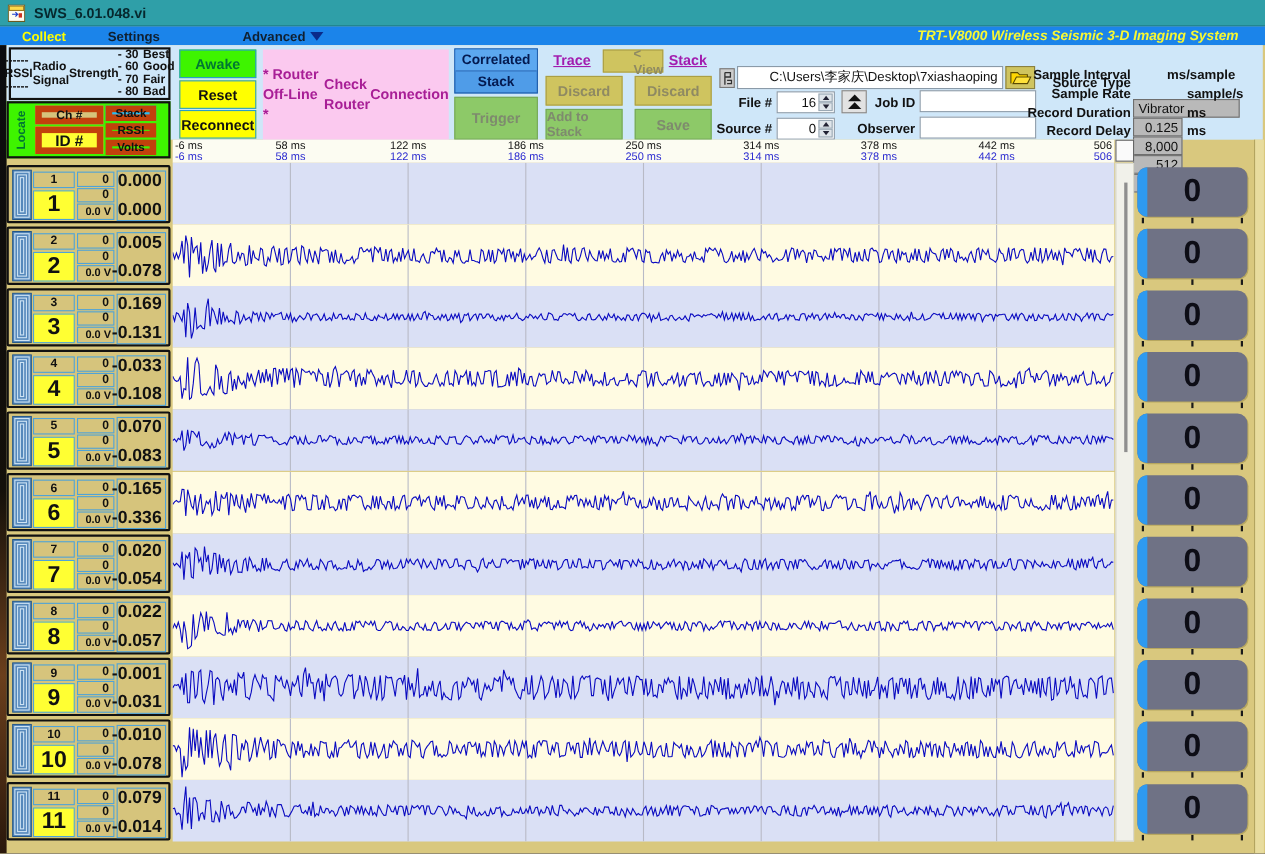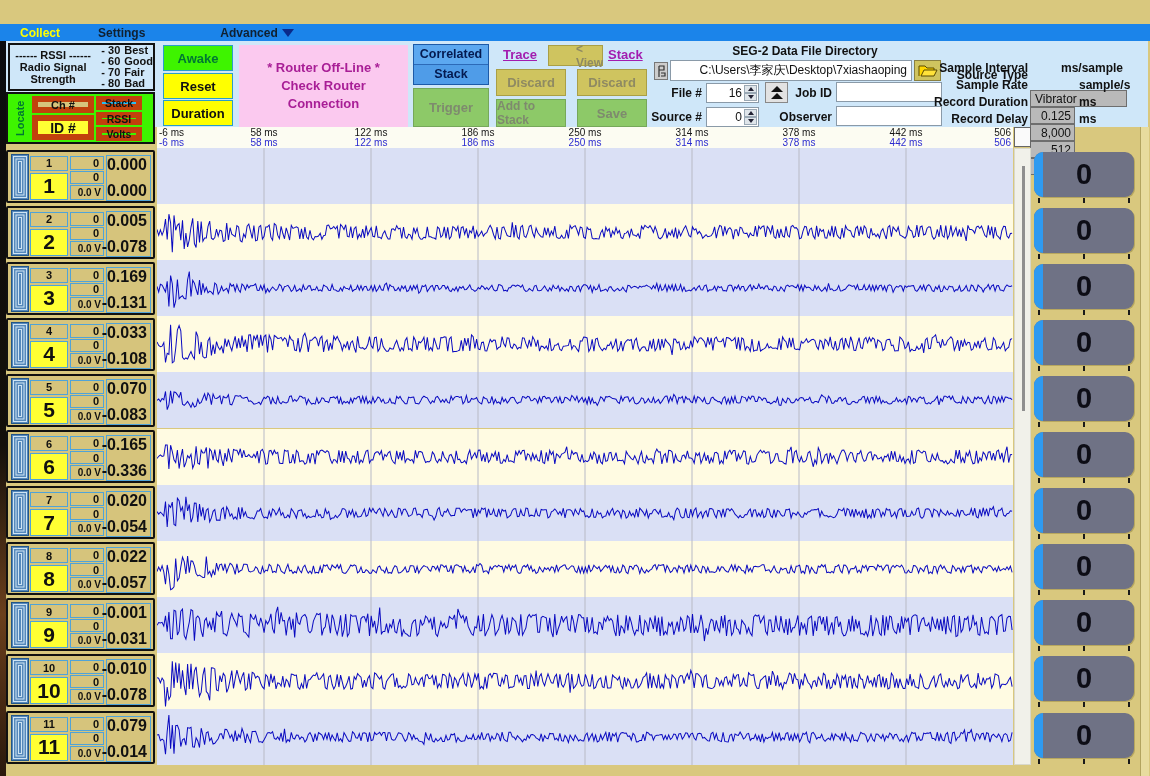--- a/index.html
+++ b/index.html
@@ -13,33 +13,33 @@
   .menubar{left:0;top:24px;width:1150px;height:17px;background:#1b84ea;display:flex;align-items:center;
            font-size:12px;font-weight:bold;color:#102030;}
   .menu-item{padding:0 10px;cursor:default;}
   .brand{position:absolute;right:24px;top:1px;color:#f8f832;font-style:italic;font-size:12.5px;font-weight:bold;}
   .tri-down{display:inline-block;width:0;height:0;border-left:6px solid transparent;border-right:6px solid transparent;
             border-top:8px solid #0a2a8a;margin-left:4px;vertical-align:middle;}
   
   .ctrl-strip{left:6px;top:41px;width:1142px;height:86px;background:#cfe7f9;}
   .panel-rssi{left:8px;top:43px;width:147px;height:48px;background:#cfe7f9;border:2px solid #111;
               display:flex;font-weight:bold;color:#111;}
-  .rssi-left{width:92px;display:flex;flex-direction:column;justify-content:center;align-items:center;font-size:11px;line-height:12px;}
+  .rssi-left{width:92px;display:flex;flex-direction:row;justify-content:center;align-items:center;font-size:11px;line-height:12px;}
   .rssi-right{flex:1;display:flex;flex-direction:column;justify-content:center;font-size:11px;line-height:11px;}
   .rssi-lv{display:flex;gap:4px;}
   .rssi-lv .db{width:24px;text-align:right;}
   .panel-legend{left:6px;top:92px;width:149px;height:52px;background:#3ef400;border:2px solid #111;}
   .locate-vert{position:absolute;left:2px;top:2px;width:19px;height:44px;display:flex;align-items:center;justify-content:center;
                font-size:11px;font-weight:bold;color:#093;writing-mode:vertical-rl;transform:rotate(180deg);color:#063;}
   .lg-cell{position:absolute;border:6px solid #c2410c;display:flex;align-items:center;justify-content:center;
            font-weight:bold;color:#111;}
   .btn{display:flex;align-items:center;justify-content:center;font-weight:bold;cursor:pointer;}
   .btn-awake{left:163px;top:45px;width:70px;height:26px;background:#3ef400;border:1px solid #2a9ec8;font-size:13px;color:#073;}
   .btn-yellow{background:#ffff00;border:1px solid #2a9ec8;font-size:13px;color:#111;}
-  .pink-box{left:239px;top:45px;width:169px;height:82px;background:#fbc9ef;display:flex;flex-direction:column;
+  .pink-box{left:239px;top:45px;width:169px;height:82px;background:#fbc9ef;display:flex;flex-direction:row;
             align-items:center;justify-content:center;color:#a81e96;font-weight:bold;font-size:13px;line-height:18px;}
   .btn-corr{left:413px;top:44px;width:76px;height:41px;background:#4f9ce8;border:1px solid #1c5aa8;
             flex-direction:column;font-size:12.5px;color:#041a50;line-height:19px;}
   .btn-corr .l1{background:#5ca8f0;width:100%;text-align:center;border-bottom:1px solid #2c6ab8;}
   .btn-corr .l2{width:100%;text-align:center;}
   .btn-dis-green{background:#8dc968;border:1px solid #76a85a;color:#7e8a6e;font-size:13px;}
   .btn-dis-khaki{background:#cfc45f;border:1px solid #aa9f45;color:#8f8a62;font-size:13px;}
   .hdr-label{font-weight:bold;font-size:13px;color:#a21caf;text-decoration:underline;}
   .seg-title{left:660px;top:44px;width:290px;text-align:center;font-weight:bold;font-size:12px;color:#111;}
   .path-box{left:670px;top:60px;width:242px;height:21px;background:#fff;border:1px solid #8a9aa8;
@@ -95,27 +95,39 @@
   .scroll-corner{left:1014px;top:127px;width:17px;height:20px;background:#fafafa;border:1px solid #666;}
   .right-scroll{left:1140px;top:127px;width:9px;height:649px;background:#e8dc9e;border-left:1px solid #b3a45f;}
   .left-edge{left:0;top:41px;width:6px;height:735px;
              background:linear-gradient(180deg,#0b0b0e 0%,#14100a 55%,#6b3f1c 78%,#2a180c 100%);}
 </style>
 </head>
 <body>
 
 <div id="app">
 
+  <div class="abs titlebar">
+    <span style="display:inline-flex;">
+      <svg width="16" height="16" viewBox="0 0 16 16">
+        <rect x="0.5" y="0.5" width="15" height="15" fill="#fdfdf0" stroke="#6a5a20"></rect>
+        <rect x="1.5" y="1.5" width="13" height="4" fill="#ffd94a" stroke="#9a7a20"></rect>
+        <path d="M4 9 h5 l-2 -2 m2 2 l-2 2" stroke="#1a3acc" fill="none"></path>
+        <rect x="10" y="8" width="3" height="4" fill="#cc3322"></rect>
+      </svg>
+    </span>
+    <span>SWS_6.01.048.vi</span>
+  </div>
 
   <div class="abs menubar">
     <span class="menu-item" style="color:#ffff00;margin-left:10px;">Collect</span>
     <span class="menu-item" style="margin-left:18px;">Settings</span>
     <span class="menu-item" style="margin-left:55px;">
       <span>Advanced</span><i class="tri-down"></i>
     </span>
+    <span class="brand">TRT-V8000 Wireless Seismic 3-D Imaging System</span>
   </div>
 
   <div class="abs left-edge"></div>
   <div class="abs ctrl-strip"></div>
 
   <div class="abs panel-rssi">
     <div class="rssi-left">
       <span>------ RSSI ------</span>
       <span>Radio Signal</span>
       <span>Strength</span>
@@ -144,21 +156,21 @@
     <div class="locate-vert" style="color:#073;">Locate</div>
     <div class="lg-cell" style="left:24px;top:2px;width:62px;height:17px;background:#d6c47c;font-size:11px;">Ch #</div>
     <div class="lg-cell" style="left:24px;top:21px;width:62px;height:25px;background:#ffff33;font-size:14px;">ID #</div>
     <div class="lg-cell" style="left:88px;top:2px;width:46px;height:14px;background:#29bdf2;font-size:10.5px;">Stack</div>
     <div class="lg-cell" style="left:88px;top:18px;width:46px;height:13px;font-size:10.5px;">RSSI</div>
     <div class="lg-cell" style="left:88px;top:33px;width:46px;height:14px;font-size:10.5px;">Volts</div>
   </div>
 
   <div class="abs btn btn-awake">Awake</div>
   <div class="abs btn btn-yellow" style="left:163px;top:73px;width:70px;height:26px;">Reset</div>
-  <div class="abs btn btn-yellow" style="left:163px;top:100px;width:70px;height:26px;">Duration</div>
+  <div class="abs btn btn-yellow" style="left:163px;top:100px;width:70px;height:26px;">Reconnect</div>
 
   <div class="abs pink-box">
     <span>* Router Off-Line *</span>
     <span>Check Router</span>
     <span>Connection</span>
   </div>
 
   <div class="abs btn btn-corr">
     <span class="l1">Correlated</span>
     <span class="l2">Stack</span>
@@ -167,21 +179,20 @@
 
   <span class="abs hdr-label" style="left:503px;top:47px;">Trace</span>
   <div class="abs btn btn-dis-khaki" style="left:548px;top:45px;width:55px;height:21px;font-size:12px;padding-left:28px;">&lt; View</div>
   <span class="abs hdr-label" style="left:608px;top:47px;">Stack</span>
 
   <div class="abs btn btn-dis-khaki" style="left:496px;top:69px;width:70px;height:27px;">Discard</div>
   <div class="abs btn btn-dis-khaki" style="left:577px;top:69px;width:70px;height:27px;">Discard</div>
   <div class="abs btn btn-dis-green" style="left:496px;top:99px;width:70px;height:28px;font-size:12px;">Add to Stack</div>
   <div class="abs btn btn-dis-green" style="left:577px;top:99px;width:70px;height:28px;">Save</div>
 
-  <div class="abs seg-title">SEG-2 Data File Directory</div>
   <div class="abs path-icon">
     <svg width="9" height="13" viewBox="0 0 9 13">
         <path d="M2 1 v11 M2 1 h5 v4 h-5 M4 8 h4 v3 h-4" stroke="#333" fill="none" stroke-width="1.2"></path>
       </svg>
   </div>
   <div class="abs path-box">C:\Users\李家庆\Desktop\7xiashaoping</div>
   <div class="abs folder-btn">
     <svg width="20" height="13" viewBox="0 0 20 13">
       <path d="M1 12 V2 h6 l2 2 h7 v2" fill="#ffd700" stroke="#5a4a00"></path>
       <path d="M3 12 l3 -6 h13 l-3 6 z" fill="#ffe23a" stroke="#5a4a00"></path>

